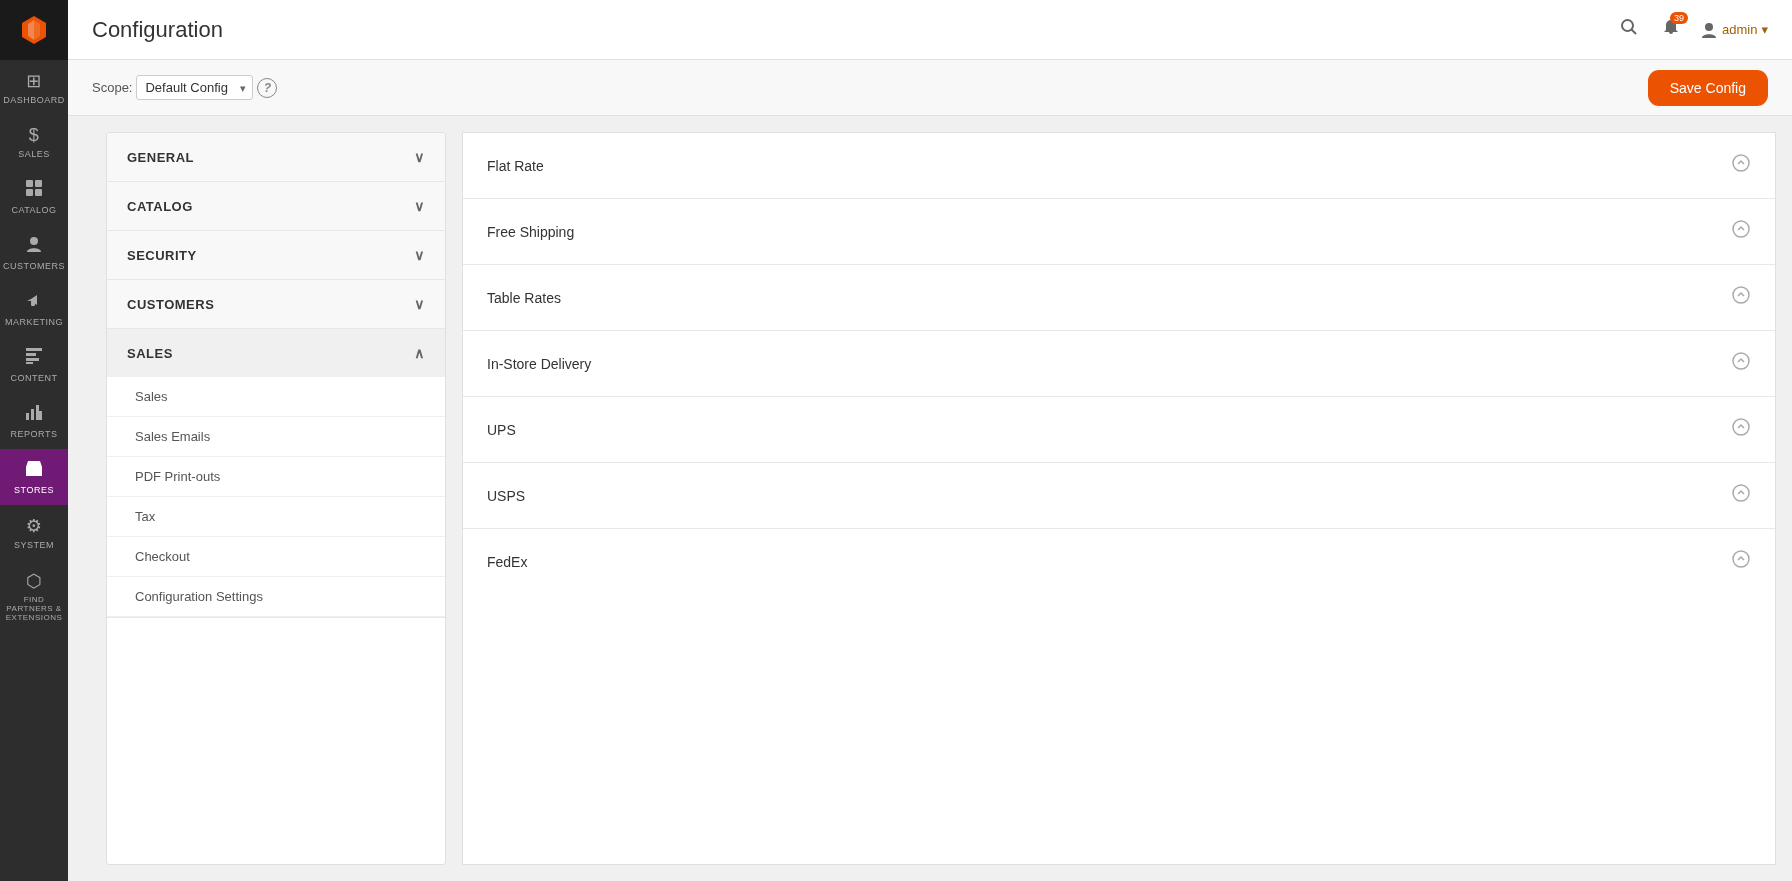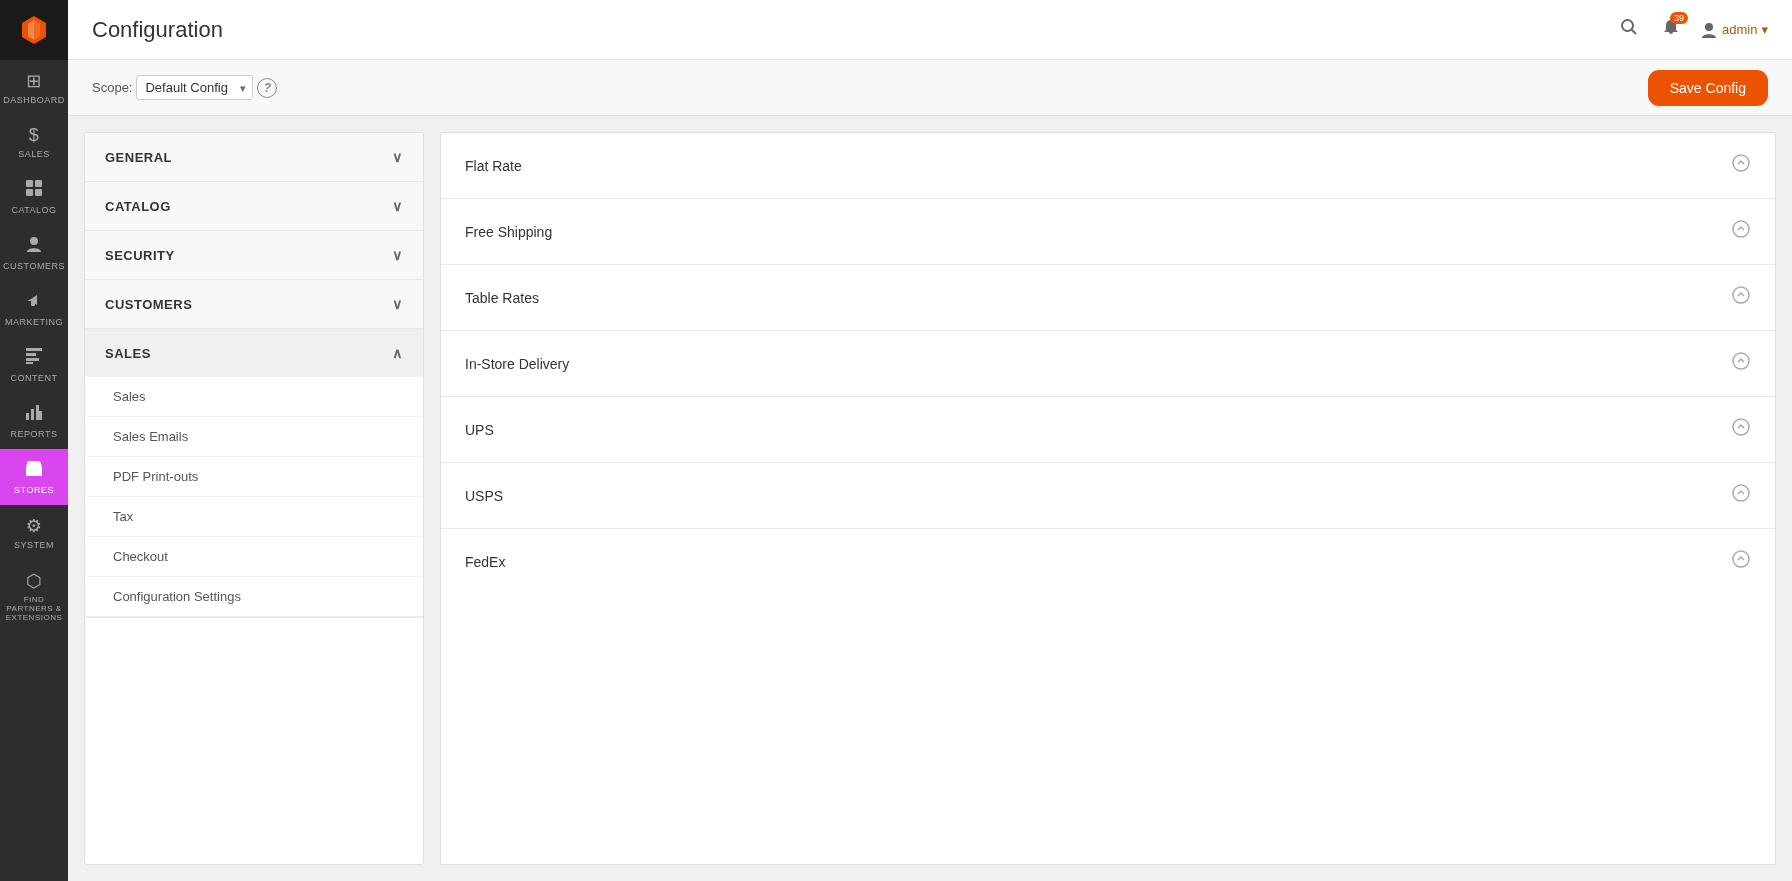--- a/index.html
+++ b/index.html
@@ -35,21 +35,21 @@
       flex-direction: column;
       align-items: center;
       padding: 10px 4px;
       cursor: pointer;
       color: #aaa;
       font-size: 9px;
       text-transform: uppercase;
       letter-spacing: 0.5px;
       text-align: center;
     }
-    .sidebar-item.active { background: #d946ef; color: #fff; }
+    .sidebar-item.active { background: #701a75; color: #fff; }
     .sidebar-icon {
       font-size: 18px;
       margin-bottom: 3px;
       display: block;
     }
 
     
     .main {
       flex: 1;
       display: flex;
@@ -191,20 +191,21 @@
       border-radius: 11px;
     }
 
     
     .content-area {
       flex: 1;
       display: flex;
       overflow: hidden;
       padding: 16px;
       gap: 16px;
+      margin-left: 22px;
     }
 
     
     .left-panel {
       width: 340px;
       flex-shrink: 0;
       background: #fff;
       border: 1px solid #e0e0e0;
       border-radius: 3px;
       overflow-y: auto;

